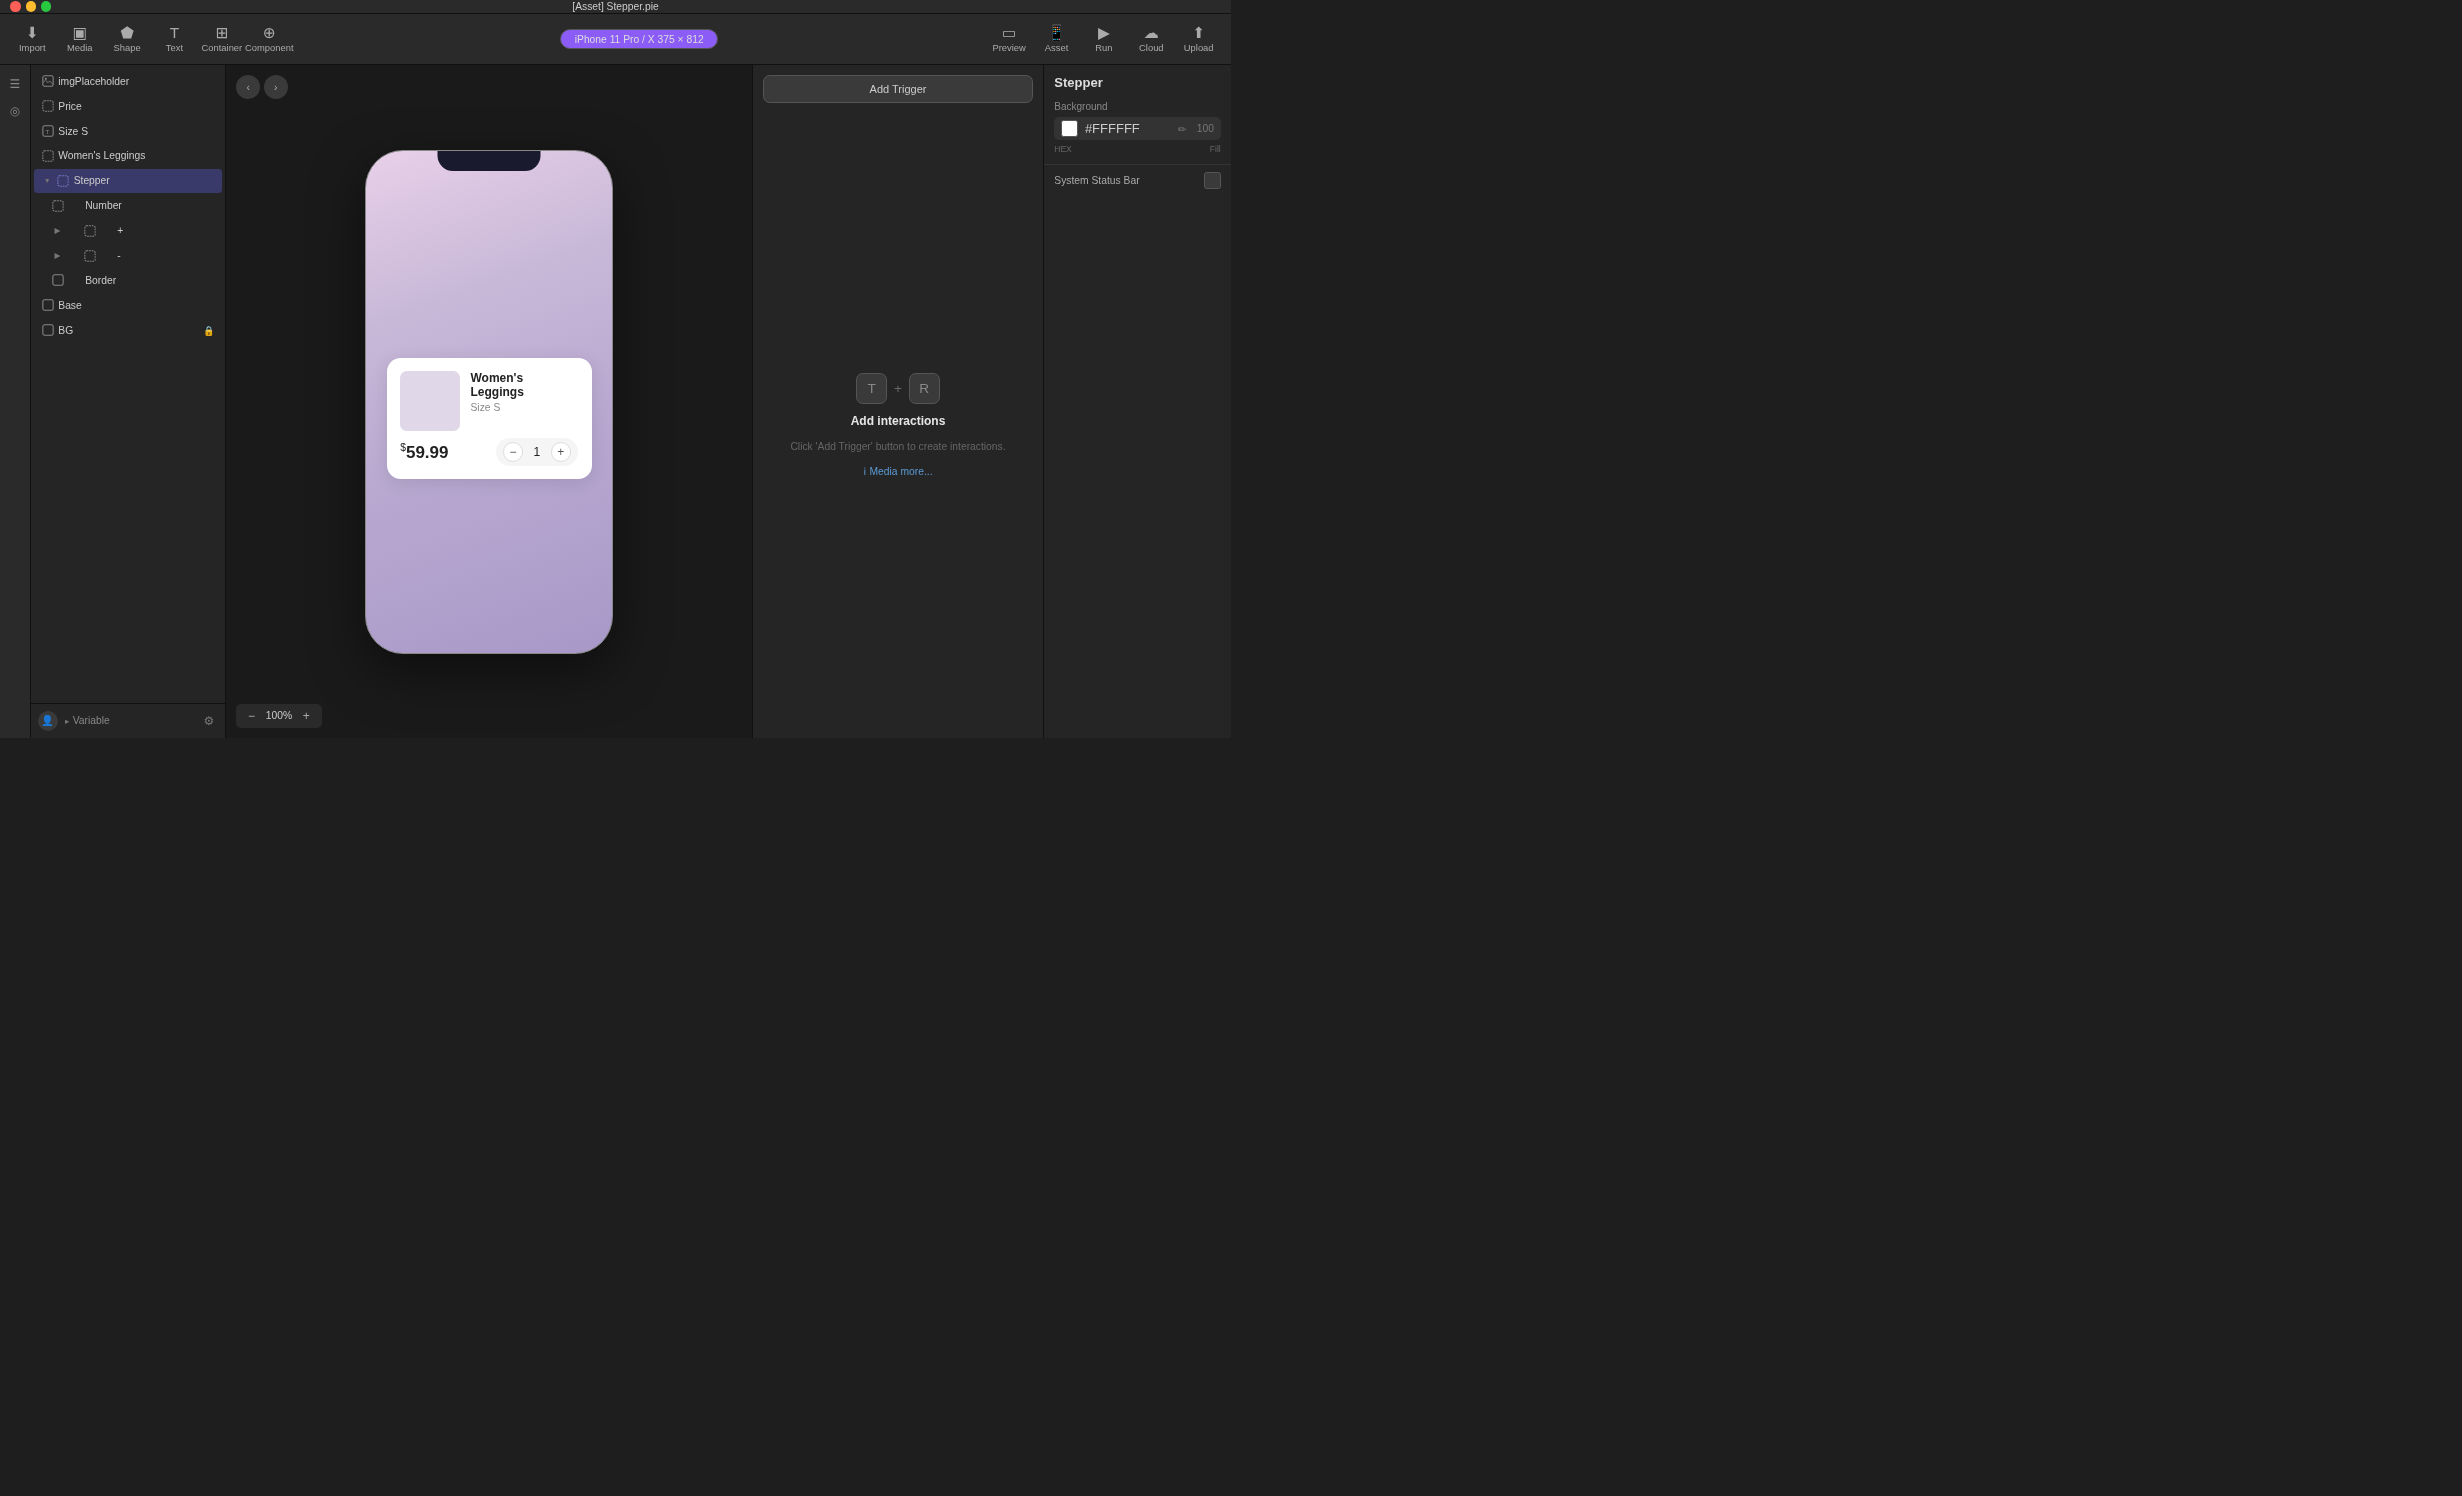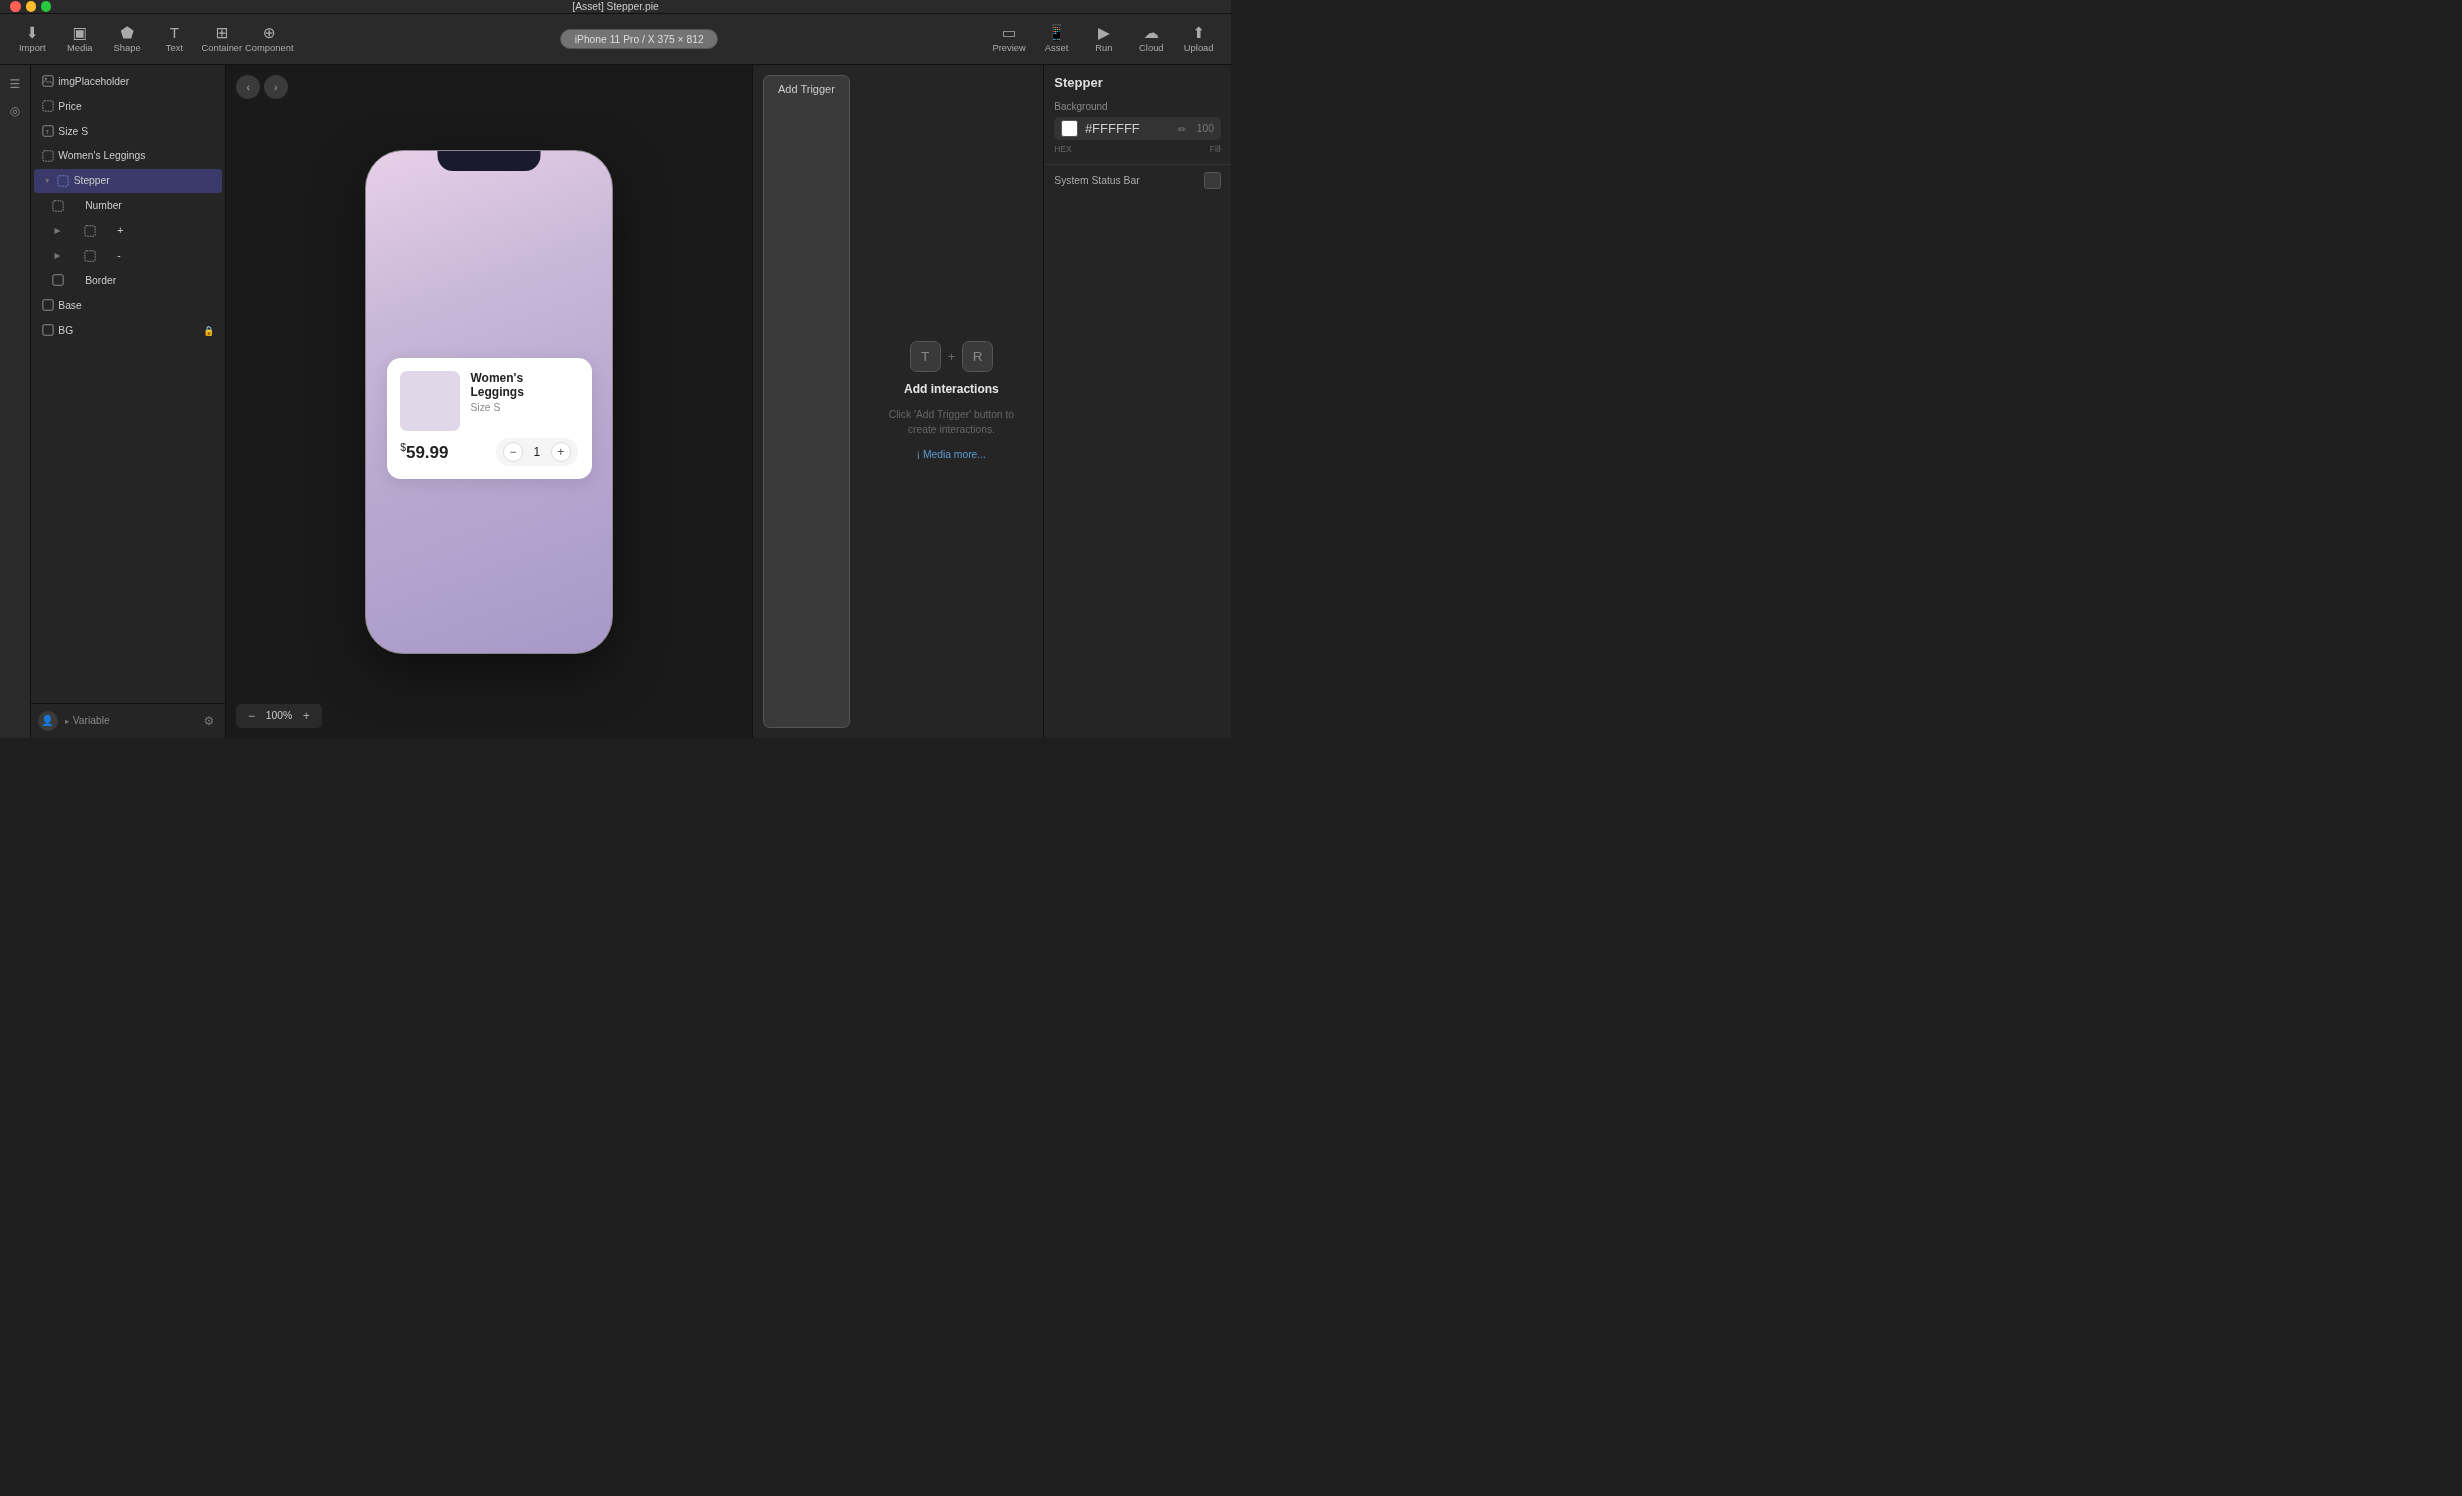--- a/index.html
+++ b/index.html
@@ -68,21 +68,21 @@
     .toolbar-icon {
       font-size: 15.4px;
       line-height: 1;
     }
     .toolbar-center {
       flex: 1;
       display: flex;
       justify-content: center;
     }
     .device-selector {
-      background: #737373;
+      background: #8b5cf6;
       border: 0.9px solid #555;
       border-radius: 17px;
       padding: 3.4px 13.7px;
       color: #ddd;
       font-size: 10.3px;
       cursor: pointer;
       display: flex;
       align-items: center;
       gap: 5.1px;
     }
@@ -342,21 +342,21 @@
       min-width: 13.7px;
       text-align: center;
     }
 
     
     .interactions-panel {
       width: 291px;
       background: #252525;
       border-left: 0.9px solid #111;
       display: flex;
-      flex-direction: row;
+      flex-direction: column;
     }
     .add-trigger-btn {
       margin: 10.3px;
       padding: 6.8px 13.7px;
       background: #3a3a3a;
       border: 0.9px solid #555;
       border-radius: 6.8px;
       color: #ccc;
       font-size: 11px;
       cursor: pointer;

